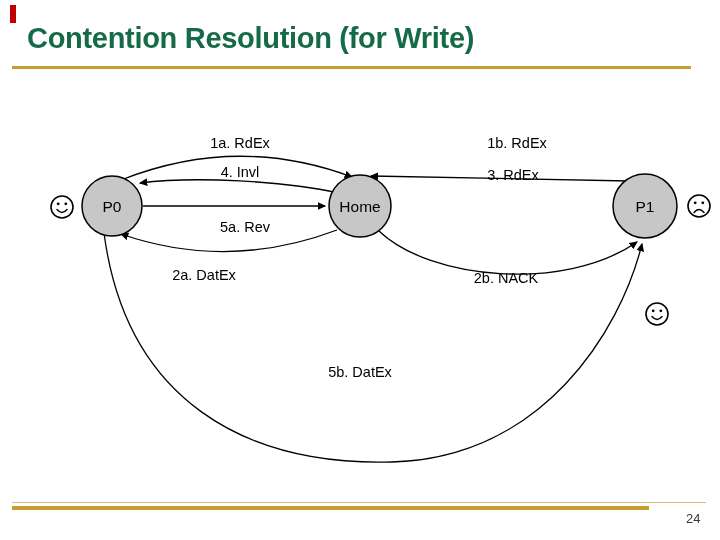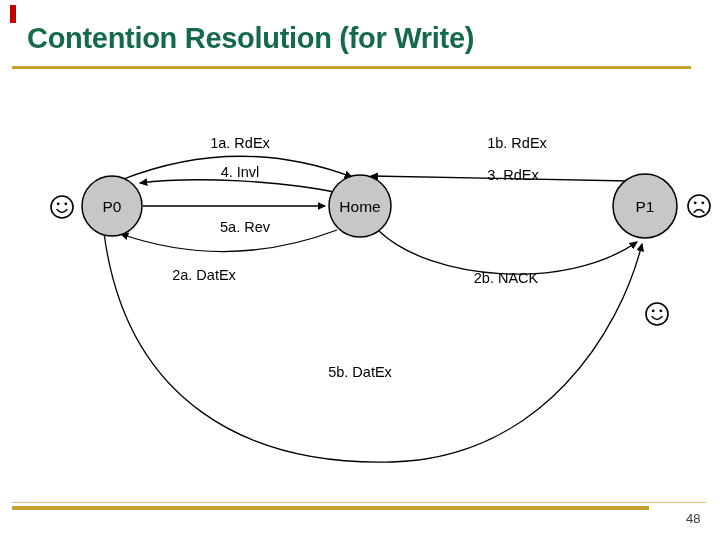--- a/index.html
+++ b/index.html
@@ -162,15 +162,15 @@
     <g transform="translate(657,314)">
       <circle class="face-circle" r="11"></circle>
       <circle class="face-eye" cx="-3.8" cy="-3.2" r="1.4"></circle>
       <circle class="face-eye" cx="3.8" cy="-3.2" r="1.4"></circle>
       <path class="face-mouth" d="M -5 2.5 Q 0 8.5 5 2.5"></path>
     </g>
   </svg>
 
   <div class="footer-line-thin"></div>
   <div class="footer-line-thick"></div>
-  <div class="page-number">48</div>
+  <div class="page-number">24</div>
 
 </div>
 
 </body></html>

